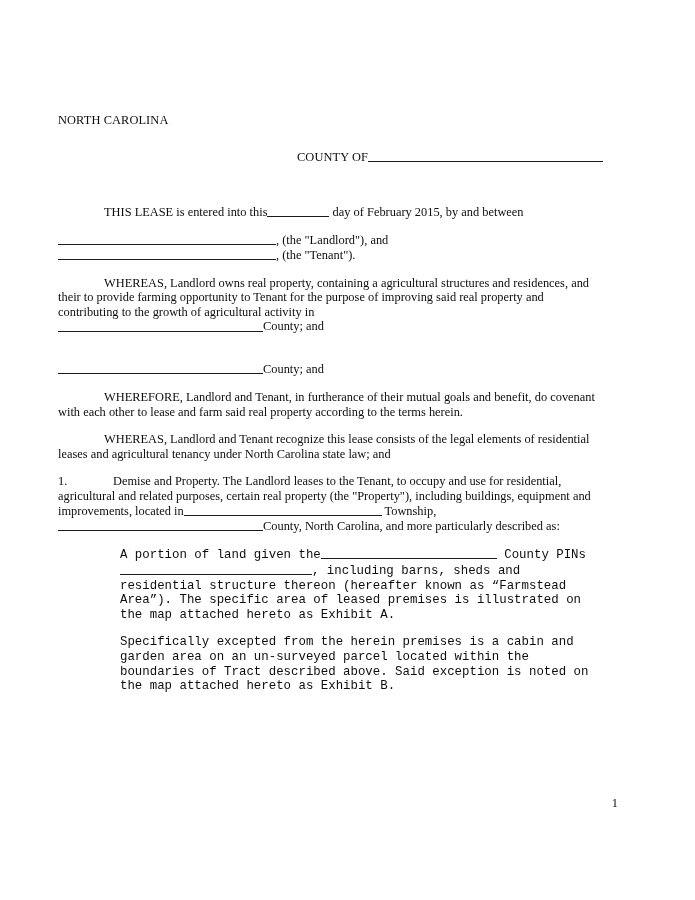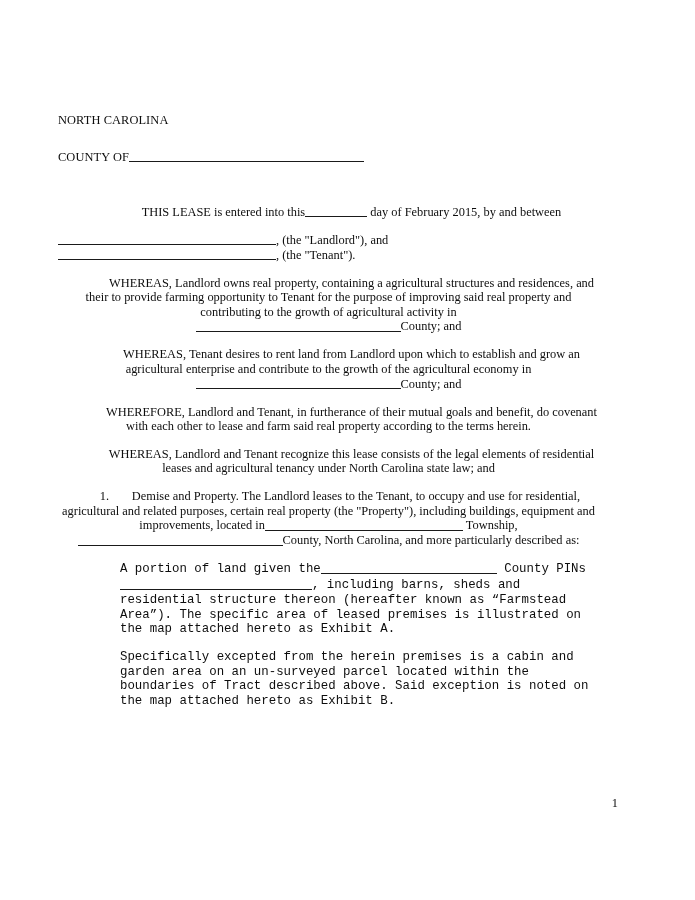--- a/index.html
+++ b/index.html
@@ -32,33 +32,34 @@
     line-height: 14.6px;
   }
   .state-line {
     margin: 0 0 22px 0;
     letter-spacing: 0.1px;
   }
   .county-line {
     margin: 16px 0 40px 0;
     white-space: nowrap;
     letter-spacing: 0.1px;
+    text-align: right;
   }
   .doc-title {
     margin: 0 0 22px 0;
     text-align: center;
     font-weight: bold;
     font-size: 12.8px;
     letter-spacing: 0.35px;
     padding-right: 6px;
   }
   p.para {
     margin: 0 4px 13px 0;
     text-indent: 46px;
-    text-align: center;
+    text-align: left;
   }
   p.para.no-indent {
     text-indent: 0;
   }
   .blank {
     display: inline-block;
     border-bottom: 1px solid #1a1a1a;
     vertical-align: baseline;
     height: 0.92em;
     margin-bottom: -1px;
@@ -119,21 +120,21 @@
 
 
     <div class="party-block">
       <p class="para"><span>THIS LEASE is entered into this</span><span class="blank b-xs"></span> <span>day of February 2015, by and between</span></p>
       <p class="party-line"><span class="blank b-xl"></span><span>, (the "Landlord"), and</span></p>
       <p class="party-line"><span class="blank b-xl"></span><span>, (the "Tenant").</span></p>
     </div>
 
     <p class="para"><span>WHEREAS, Landlord owns real property, containing a agricultural structures and residences, and their to provide farming opportunity to Tenant for the purpose of improving said real property and contributing to the growth of agricultural activity in</span><br><span class="blank b-lg"></span><span>County; and</span></p>
 
-    <p class="para"><span>WHEREAS, Tenant desires to rent land from Landlord upon which to establish and grow an agricultural enterprise and contribute to the growth of the agricultural economy in</span><br><span class="blank b-lg"></span><span>County; and</span></p>
+    <p class="para"><br><span class="blank b-lg"></span><span>County; and</span></p>
 
     <p class="para">WHEREFORE, Landlord and Tenant, in furtherance of their mutual goals and benefit, do covenant with each other to lease and farm said real property according to the terms herein.</p>
 
     <p class="para">WHEREAS, Landlord and Tenant recognize this lease consists of the legal elements of residential leases and agricultural tenancy under North Carolina state law; and</p>
 
     <p class="para no-indent"><span class="sec-num">1.</span><b class="run-in">Demise and Property</b><span>.  The Landlord leases to the Tenant, to occupy and use for residential, agricultural and related purposes, certain real property  (the "Property"), including buildings, equipment and improvements, located in</span><span class="blank b-twn"></span> <span>Township,</span><br><span class="blank b-lg"></span><span>County, North Carolina, and more particularly described as:</span></p>
 
     <div class="sub-block">
       <p><span>A portion of land given the</span><span class="blank b-md"></span> <span>County PINs</span><span class="blank b-pin"></span><span>, including barns, sheds and residential structure thereon (hereafter known as “Farmstead Area”).  The specific area of leased premises is illustrated on the map attached hereto as Exhibit A.</span></p>
       <p>Specifically excepted from the herein premises is a cabin and garden area on an un-surveyed parcel located within the boundaries of Tract described above. Said exception is noted on the map attached hereto as Exhibit B.</p>

